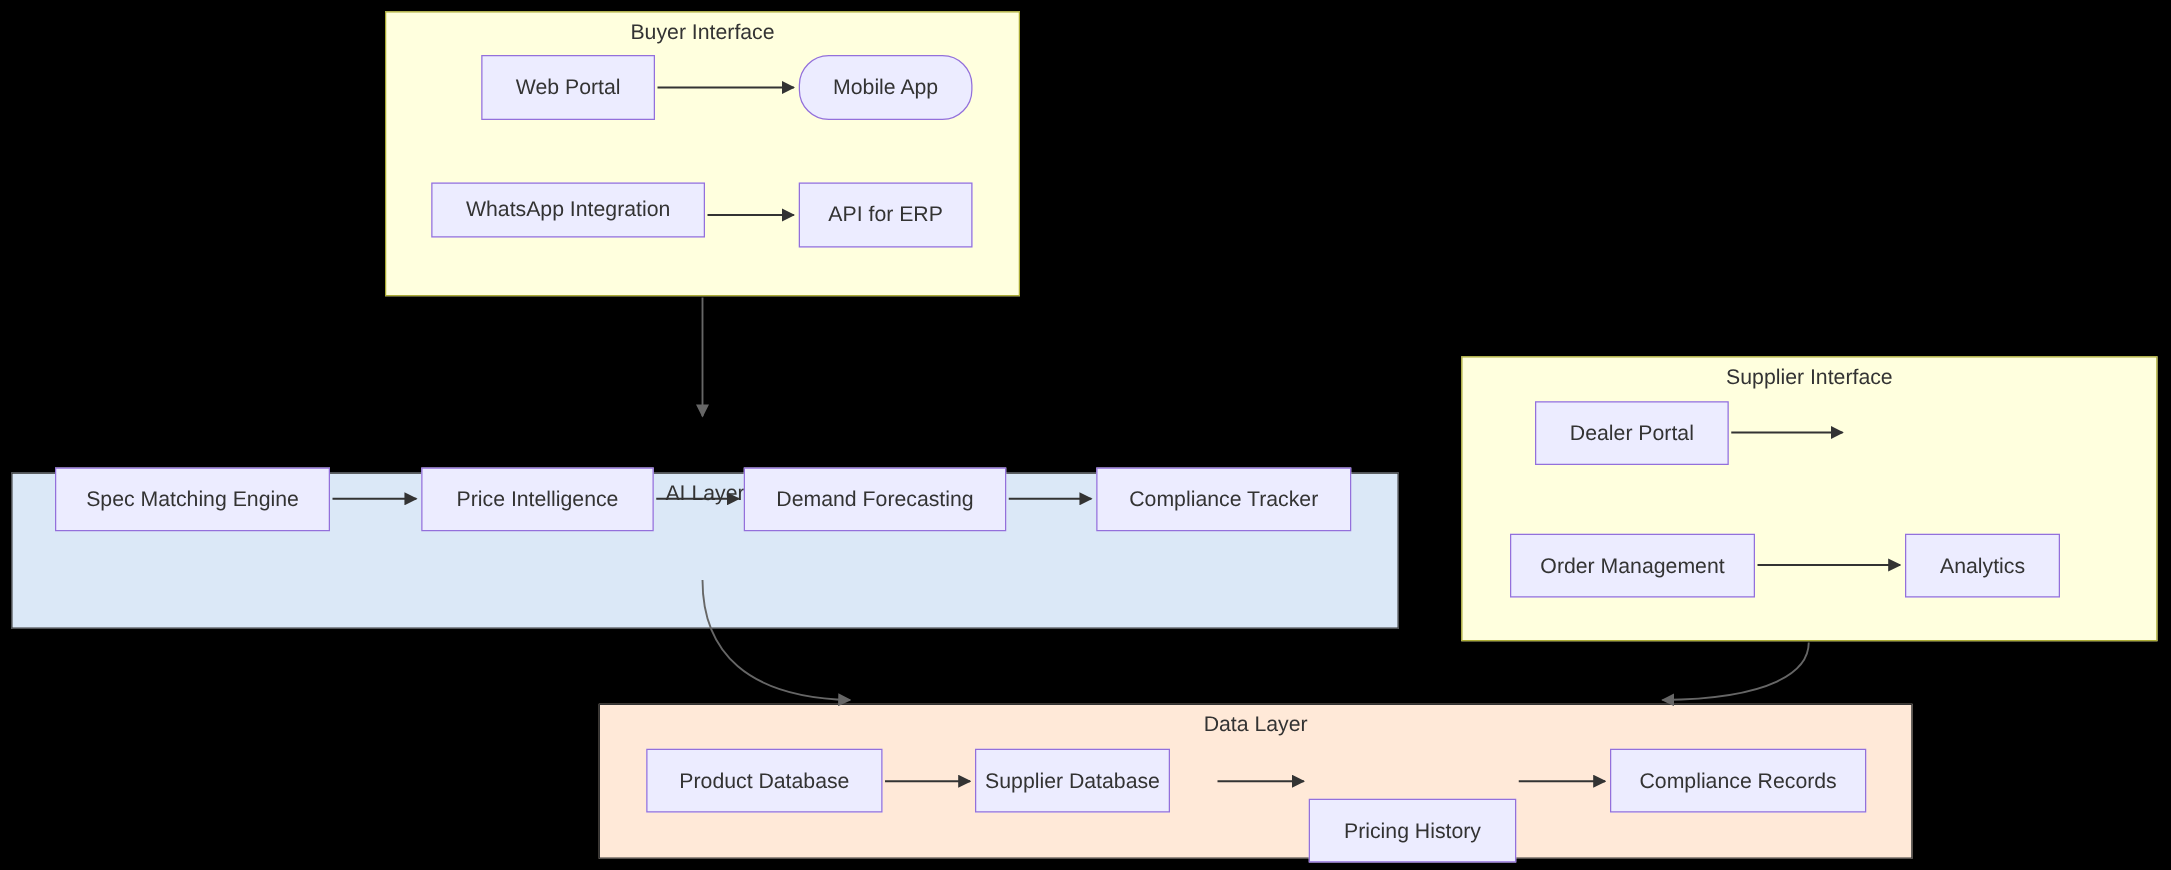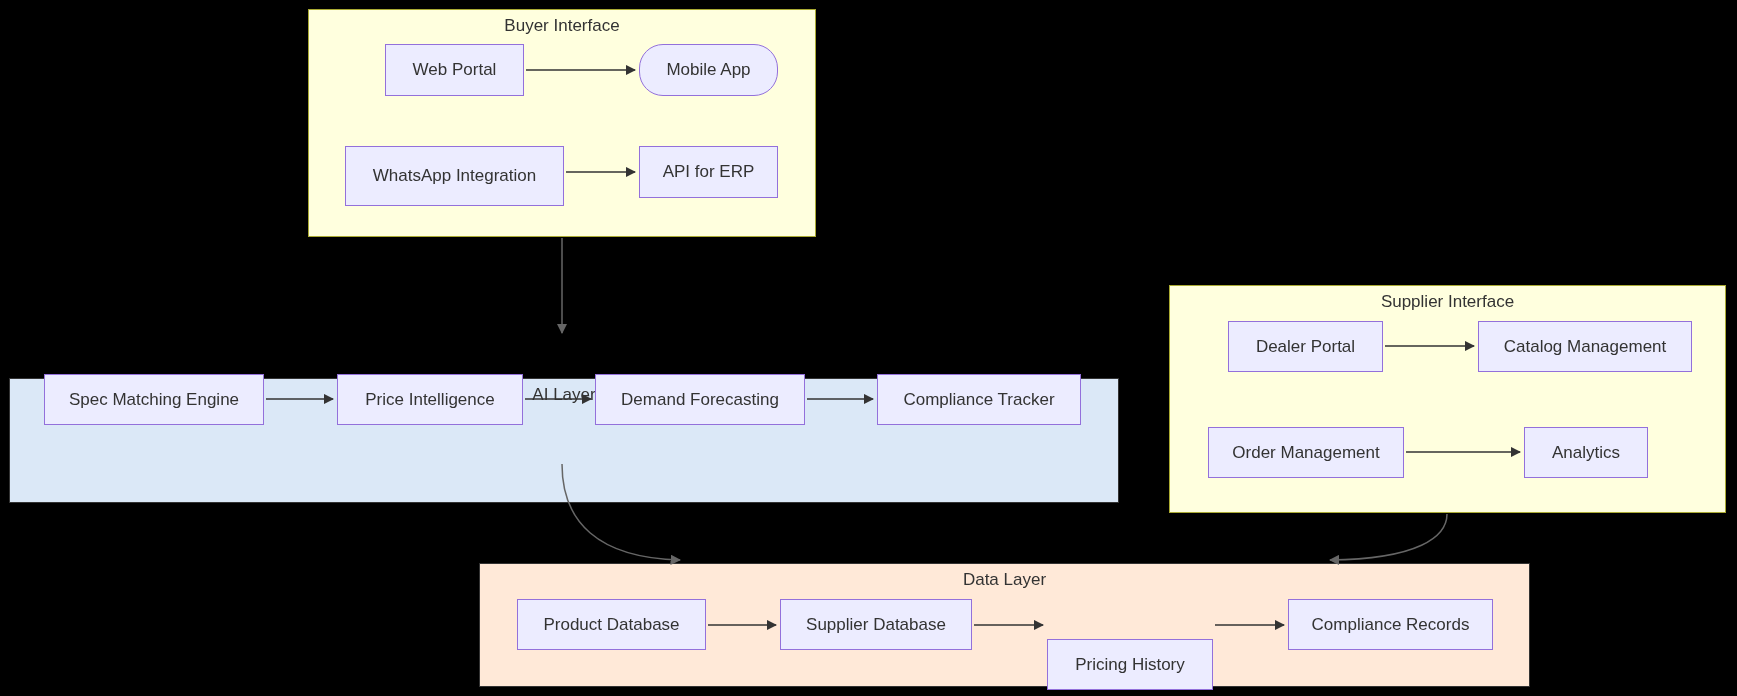--- a/index.html
+++ b/index.html
@@ -117,31 +117,30 @@
     <path class="edge edge-inner" d="M974,625 L1043,625" marker-end="url(#arrow-inner)"></path>
     <path class="edge edge-inner" d="M1215,625 L1284,625" marker-end="url(#arrow-inner)"></path>
 
     <path class="edge edge-outer" d="M562,238 L562,333" marker-end="url(#arrow-outer)"></path>
     <path class="edge edge-outer" d="M562,464 C562,522 598,558 680,560" marker-end="url(#arrow-outer)"></path>
     <path class="edge edge-outer" d="M1447,514 C1447,537 1418,559 1330,560" marker-end="url(#arrow-outer)"></path>
   </svg>
 
   <div class="node" style="left:385px; top:44px; width:139px; height:52px;">Web Portal</div>
   <div class="node" style="left:639px; top:44px; width:139px; height:52px;border-radius:24px;">Mobile App</div>
-  <div class="node" style="left:345px; top:146px; width:219px; height:60px;">WhatsApp Integration</div>
+  <div class="node" style="left:345px; top:146px; width:219px; height:44px;">WhatsApp Integration</div>
   <div class="node" style="left:639px; top:146px; width:139px; height:52px;">API for ERP</div>
 
   <div class="node" style="left:44px; top:374px; width:220px; height:51px;">Spec Matching Engine</div>
   <div class="node" style="left:337px; top:374px; width:186px; height:51px;">Price Intelligence</div>
   <div class="node" style="left:595px; top:374px; width:210px; height:51px;">Demand Forecasting</div>
   <div class="node" style="left:877px; top:374px; width:204px; height:51px;">Compliance Tracker</div>
 
   <div class="node" style="left:1228px; top:321px; width:155px; height:51px;">Dealer Portal</div>
-  <div class="node" style="left:1478px; top:321px; width:214px; height:51px;">Catalog Management</div>
   <div class="node" style="left:1208px; top:427px; width:196px; height:51px;">Order Management</div>
   <div class="node" style="left:1524px; top:427px; width:124px; height:51px;">Analytics</div>
 
   <div class="node" style="left:517px; top:599px; width:189px; height:51px;">Product Database</div>
-  <div class="node" style="left:780px; top:599px; width:192px; height:51px;">Supplier Database</div>
+  <div class="node" style="left:780px; top:599px; width:156px; height:51px;">Supplier Database</div>
   <div class="node" style="left:1047px; top:599px; width:166px; height:51px;margin-top:40px;">Pricing History</div>
   <div class="node" style="left:1288px; top:599px; width:205px; height:51px;">Compliance Records</div>
 
 </div>
 
 </body></html>

